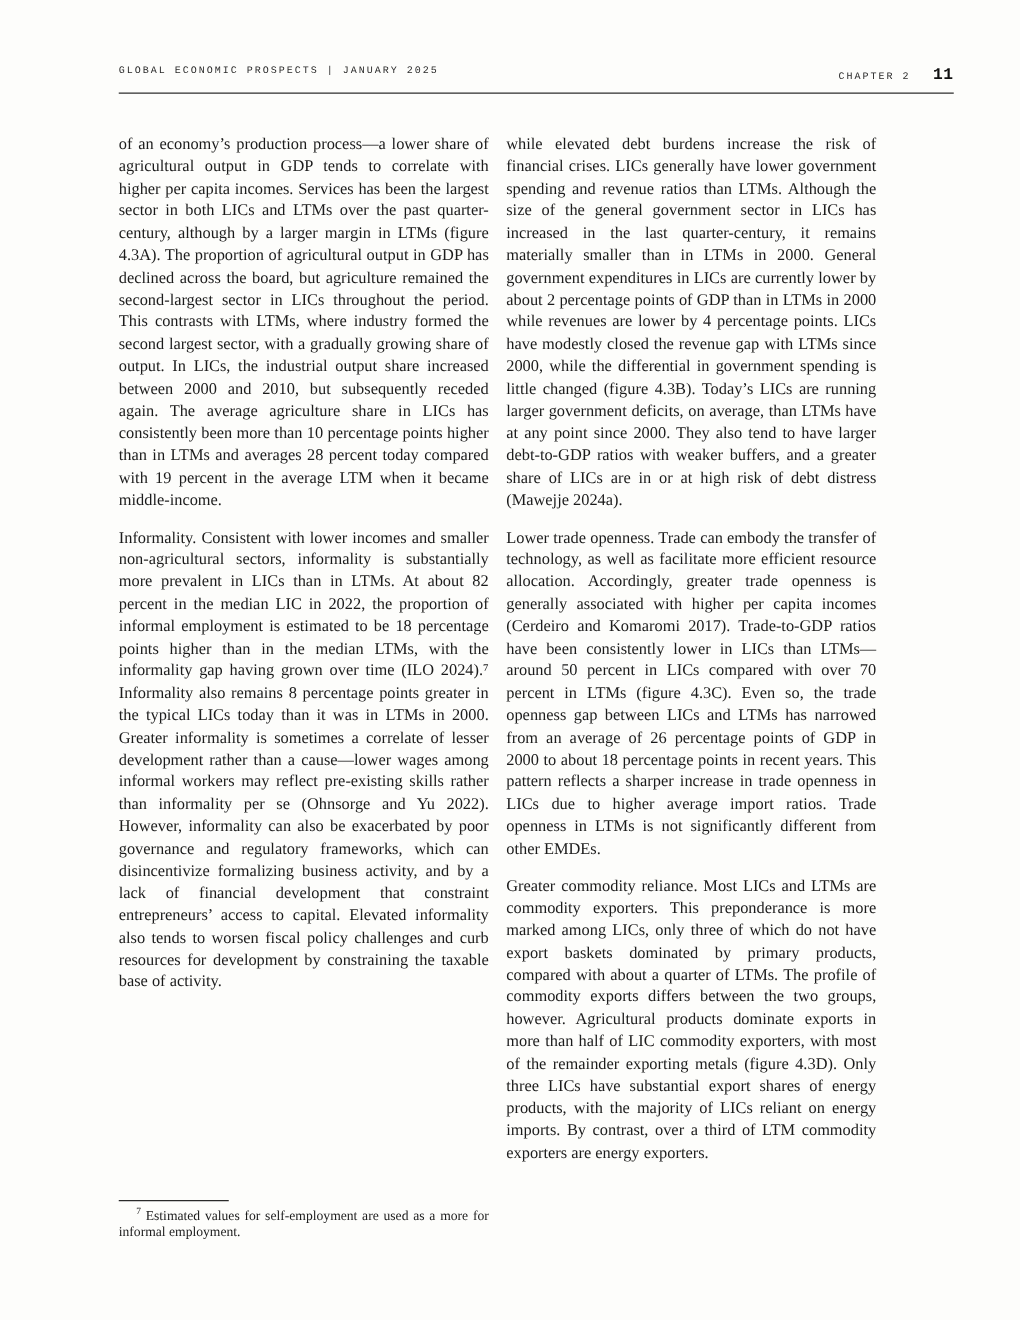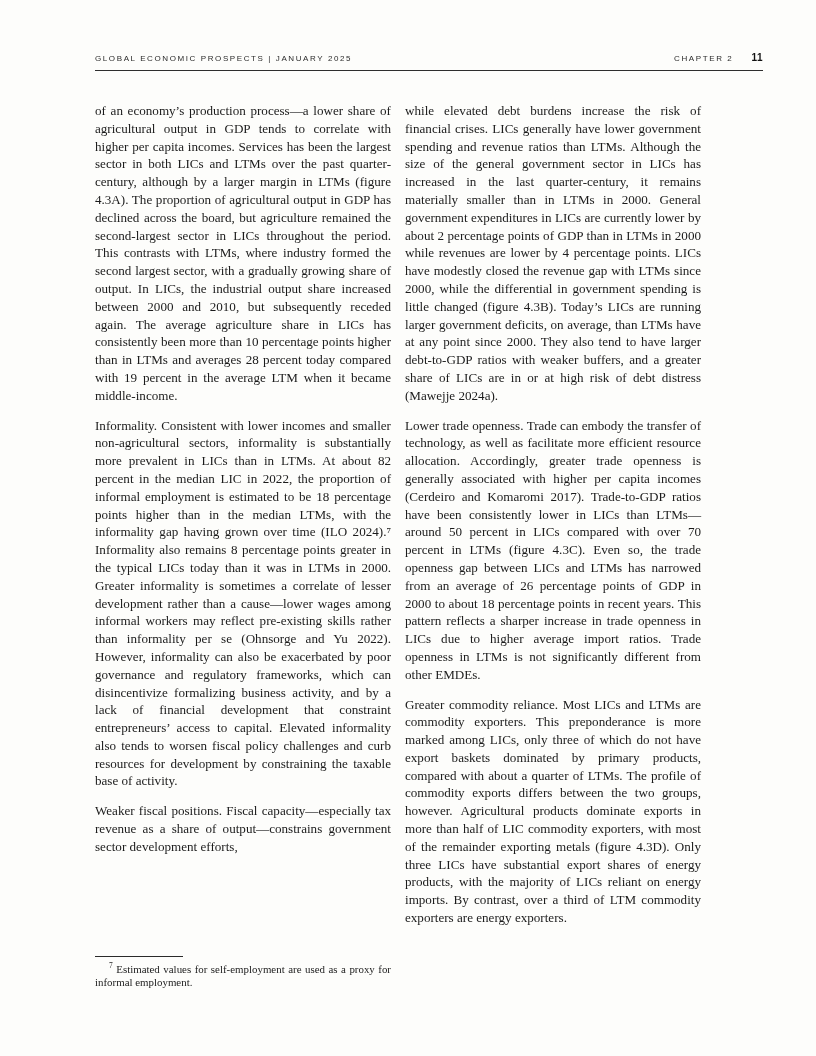--- a/index.html
+++ b/index.html
@@ -10,31 +10,31 @@
     height: 1056px;
     background: #fdfdfb;
     color: #1b1b1b;
     font-family: "Liberation Serif", serif;
     padding: 52px 53px 0 95px;
     overflow: hidden;
   }
   .running-head {
     display: flex;
     justify-content: space-between;
-    align-items: flex-end;
-    font-family: Liberation Sans, sans-serif;
+    align-items: flex-start;
+    font-family: Liberation Mono, monospace;
     font-size: 8px;
     letter-spacing: 1.6px;
     color: #2a2a2a;
     width: 668px;
   }
   .head-right { display: inline-flex; align-items: baseline; }
   .page-num {
     font-weight: bold;
-    font-size: 10px;
+    font-size: 13px;
     letter-spacing: 0.5px;
     margin-left: 18px;
     color: #111;
   }
   .head-rule {
     width: 668px;
     border-bottom: 1px solid #2e2e2e;
     margin-top: 7px;
   }
   .columns {
@@ -90,25 +90,24 @@
     </span>
   </header>
 
   <div class="head-rule"></div>
 
   <main class="columns">
 
     <section class="col col-left">
       <p class="body-para"><span class="para-text">of an economy’s production process—a lower share of agricultural output in GDP tends to correlate with higher per capita incomes. Services has been the largest sector in both LICs and LTMs over the past quarter-century, although by a larger margin in LTMs (figure 4.3A). The proportion of agricultural output in GDP has declined across the board, but agriculture remained the second-largest sector in LICs throughout the period. This contrasts with LTMs, where industry formed the second largest sector, with a gradually growing share of output. In LICs, the industrial output share increased between 2000 and 2010, but subsequently receded again. The average agriculture share in LICs has consistently been more than 10 percentage points higher than in LTMs and averages 28 percent today compared with 19 percent in the average LTM when it became middle-income.</span></p>
       <p class="body-para"><strong class="para-lead">Informality.</strong> <span class="para-text">Consistent with lower incomes and smaller non-agricultural sectors, informality is substantially more prevalent in LICs than in LTMs. At about 82 percent in the median LIC in 2022, the proportion of informal employment is estimated to be 18 percentage points higher than in the median LTMs, with the informality gap having grown over time (ILO 2024).⁷ Informality also remains 8 percentage points greater in the typical LICs today than it was in LTMs in 2000. Greater informality is sometimes a correlate of lesser development rather than a cause—lower wages among informal workers may reflect pre-existing skills rather than informality per se (Ohnsorge and Yu 2022). However, informality can also be exacerbated by poor governance and regulatory frameworks, which can disincentivize formalizing business activity, and by a lack of financial development that constraint entrepreneurs’ access to capital. Elevated informality also tends to worsen fiscal policy challenges and curb resources for development by constraining the taxable base of activity.</span></p>
-      <p class="body-para"><strong class="para-lead">Weaker fiscal positions.</strong> <span class="para-text">Fiscal capacity—especially tax revenue as a share of output—constrains government sector development efforts,</span></p>
 
       <div class="footnote-block">
         <div class="footnote-rule"></div>
-        <p class="footnote-text"><sup class="footnote-marker">7</sup> <span>Estimated values for self-employment are used as a proxy for informal employment.</span></p>
+        <p class="footnote-text"><sup class="footnote-marker">7</sup> <span>Estimated values for self-employment are used as a more for informal employment.</span></p>
       </div>
     </section>
 
     <section class="col col-right">
       <p class="body-para"><span class="para-text">while elevated debt burdens increase the risk of financial crises. LICs generally have lower government spending and revenue ratios than LTMs. Although the size of the general government sector in LICs has increased in the last quarter-century, it remains materially smaller than in LTMs in 2000. General government expenditures in LICs are currently lower by about 2 percentage points of GDP than in LTMs in 2000 while revenues are lower by 4 percentage points. LICs have modestly closed the revenue gap with LTMs since 2000, while the differential in government spending is little changed (figure 4.3B). Today’s LICs are running larger government deficits, on average, than LTMs have at any point since 2000. They also tend to have larger debt-to-GDP ratios with weaker buffers, and a greater share of LICs are in or at high risk of debt distress (Mawejje 2024a).</span></p>
       <p class="body-para"><strong class="para-lead">Lower trade openness.</strong> <span class="para-text">Trade can embody the transfer of technology, as well as facilitate more efficient resource allocation. Accordingly, greater trade openness is generally associated with higher per capita incomes (Cerdeiro and Komaromi 2017). Trade-to-GDP ratios have been consistently lower in LICs than LTMs—around 50 percent in LICs compared with over 70 percent in LTMs (figure 4.3C). Even so, the trade openness gap between LICs and LTMs has narrowed from an average of 26 percentage points of GDP in 2000 to about 18 percentage points in recent years. This pattern reflects a sharper increase in trade openness in LICs due to higher average import ratios. Trade openness in LTMs is not significantly different from other EMDEs.</span></p>
       <p class="body-para"><strong class="para-lead">Greater commodity reliance.</strong> <span class="para-text">Most LICs and LTMs are commodity exporters. This preponderance is more marked among LICs, only three of which do not have export baskets dominated by primary products, compared with about a quarter of LTMs. The profile of commodity exports differs between the two groups, however. Agricultural products dominate exports in more than half of LIC commodity exporters, with most of the remainder exporting metals (figure 4.3D). Only three LICs have substantial export shares of energy products, with the majority of LICs reliant on energy imports. By contrast, over a third of LTM commodity exporters are energy exporters.</span></p>
     </section>
 
   </main>

